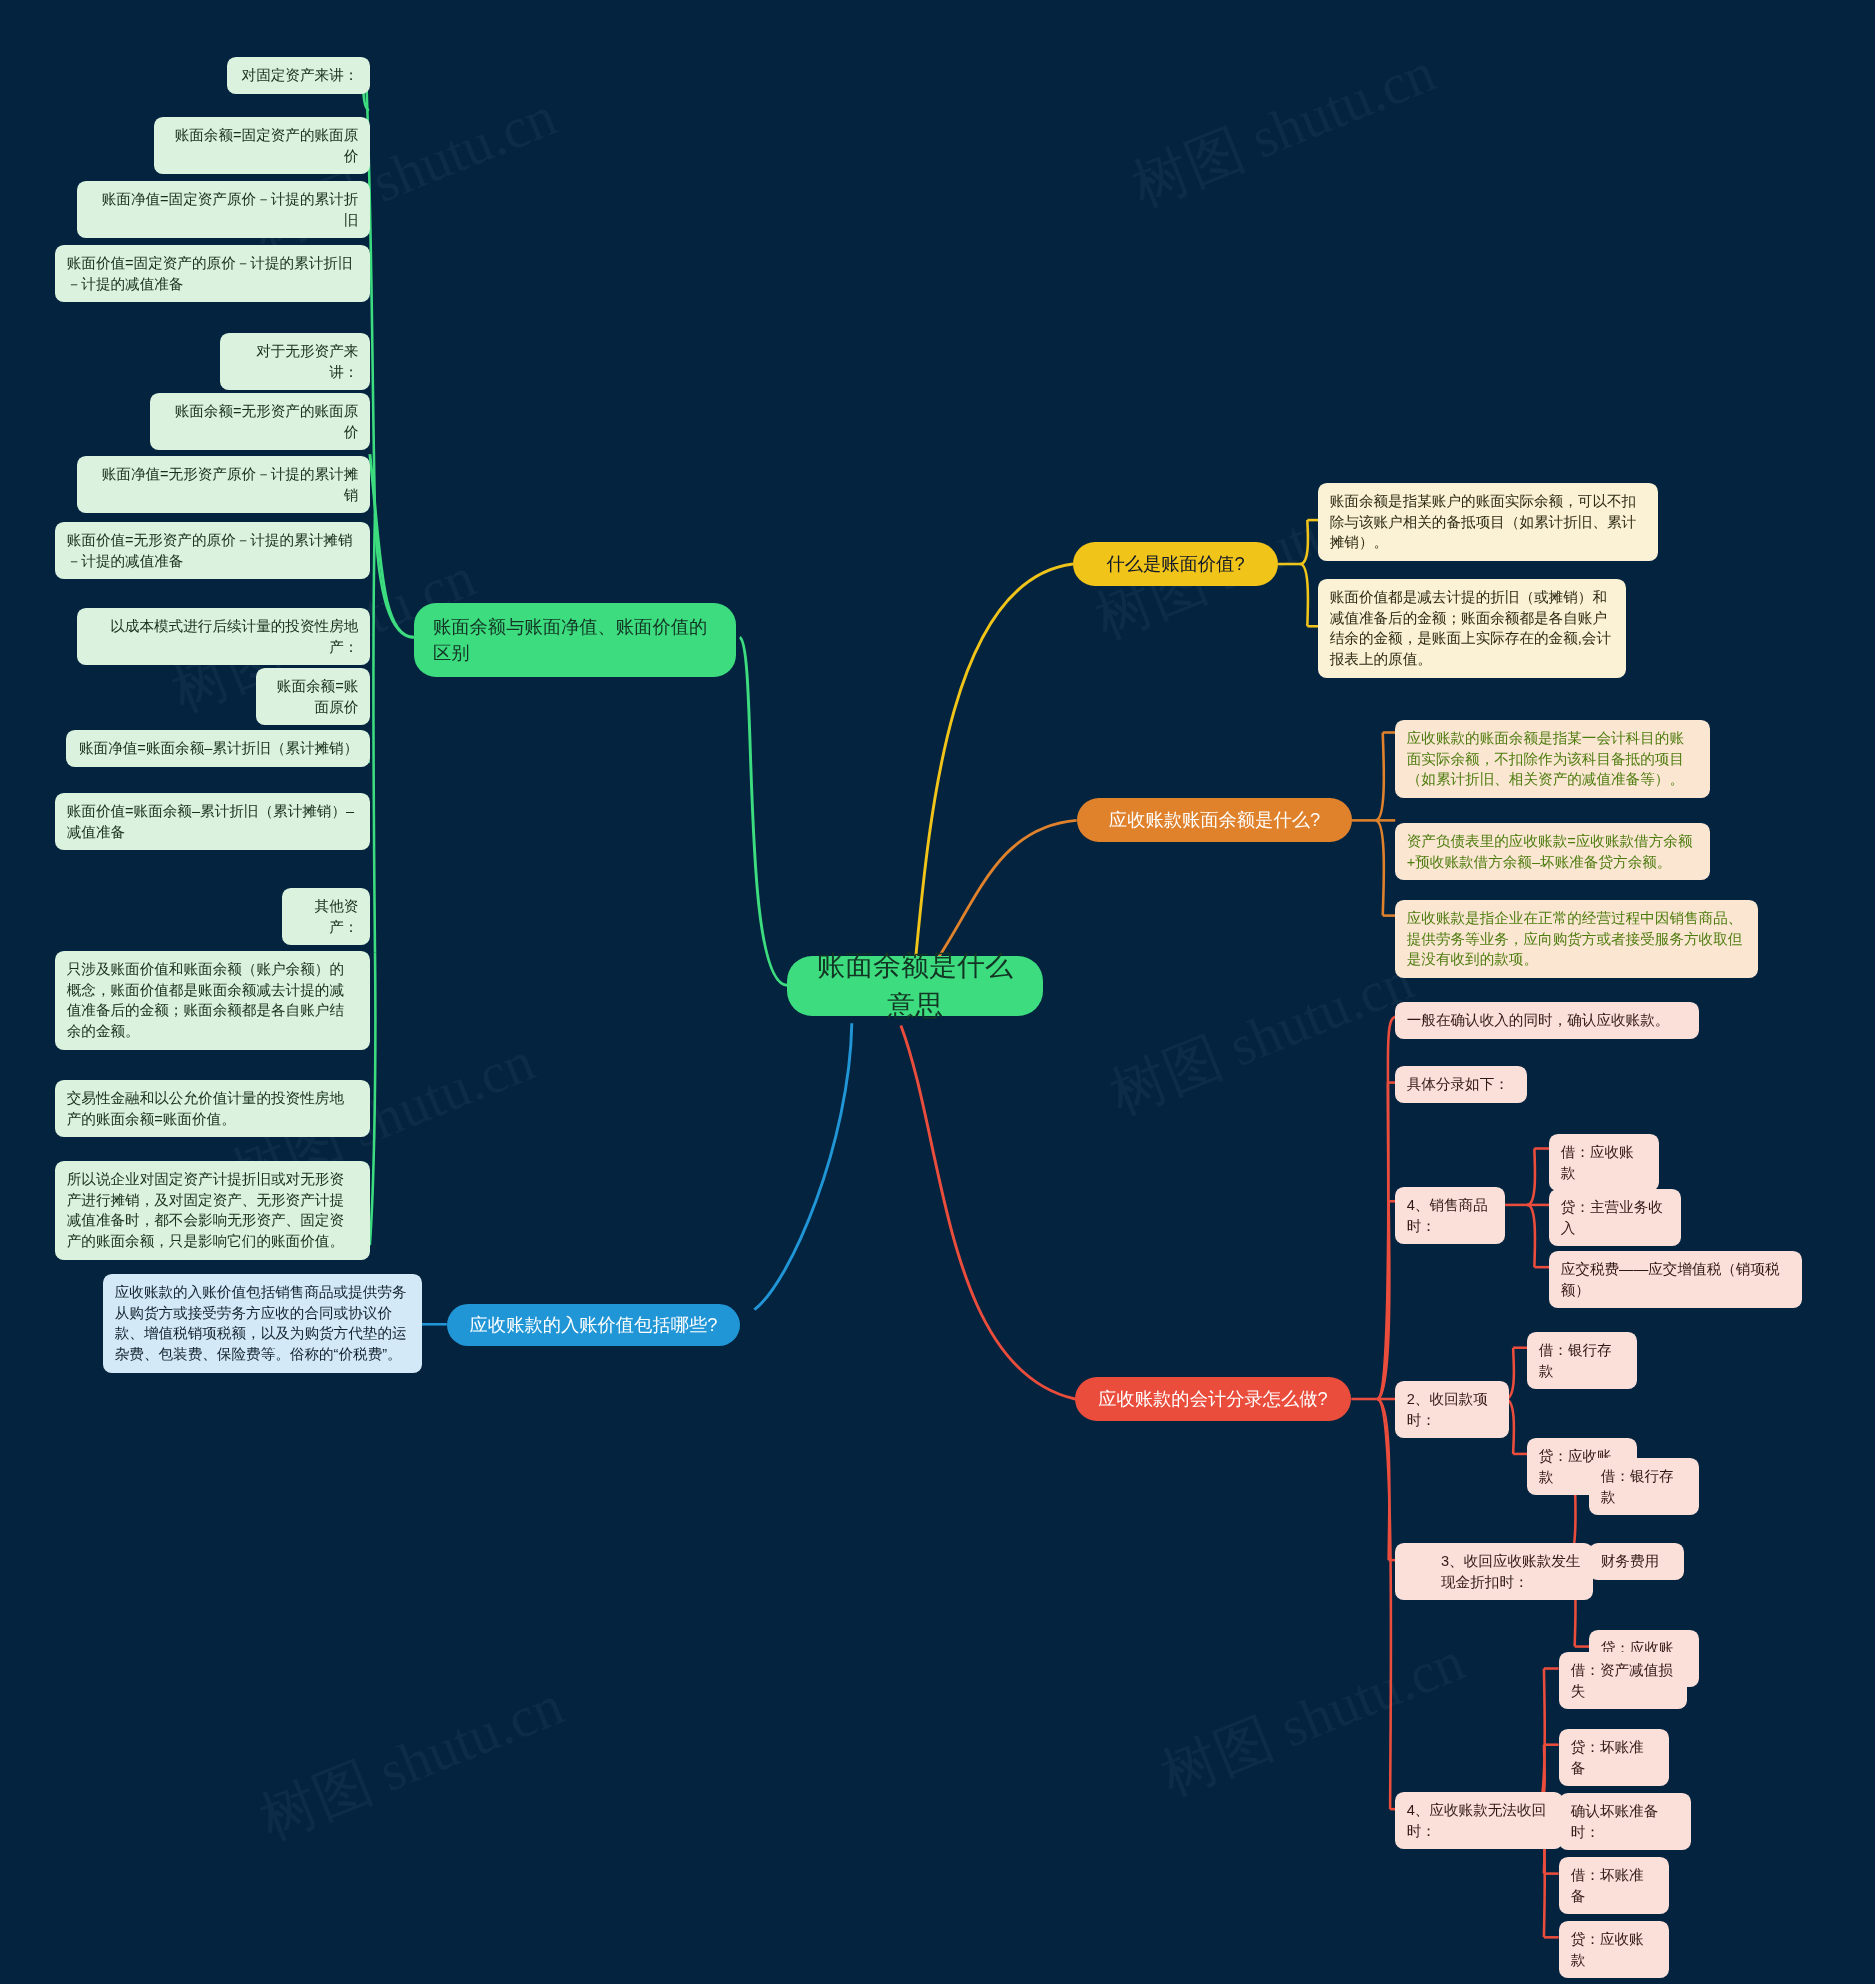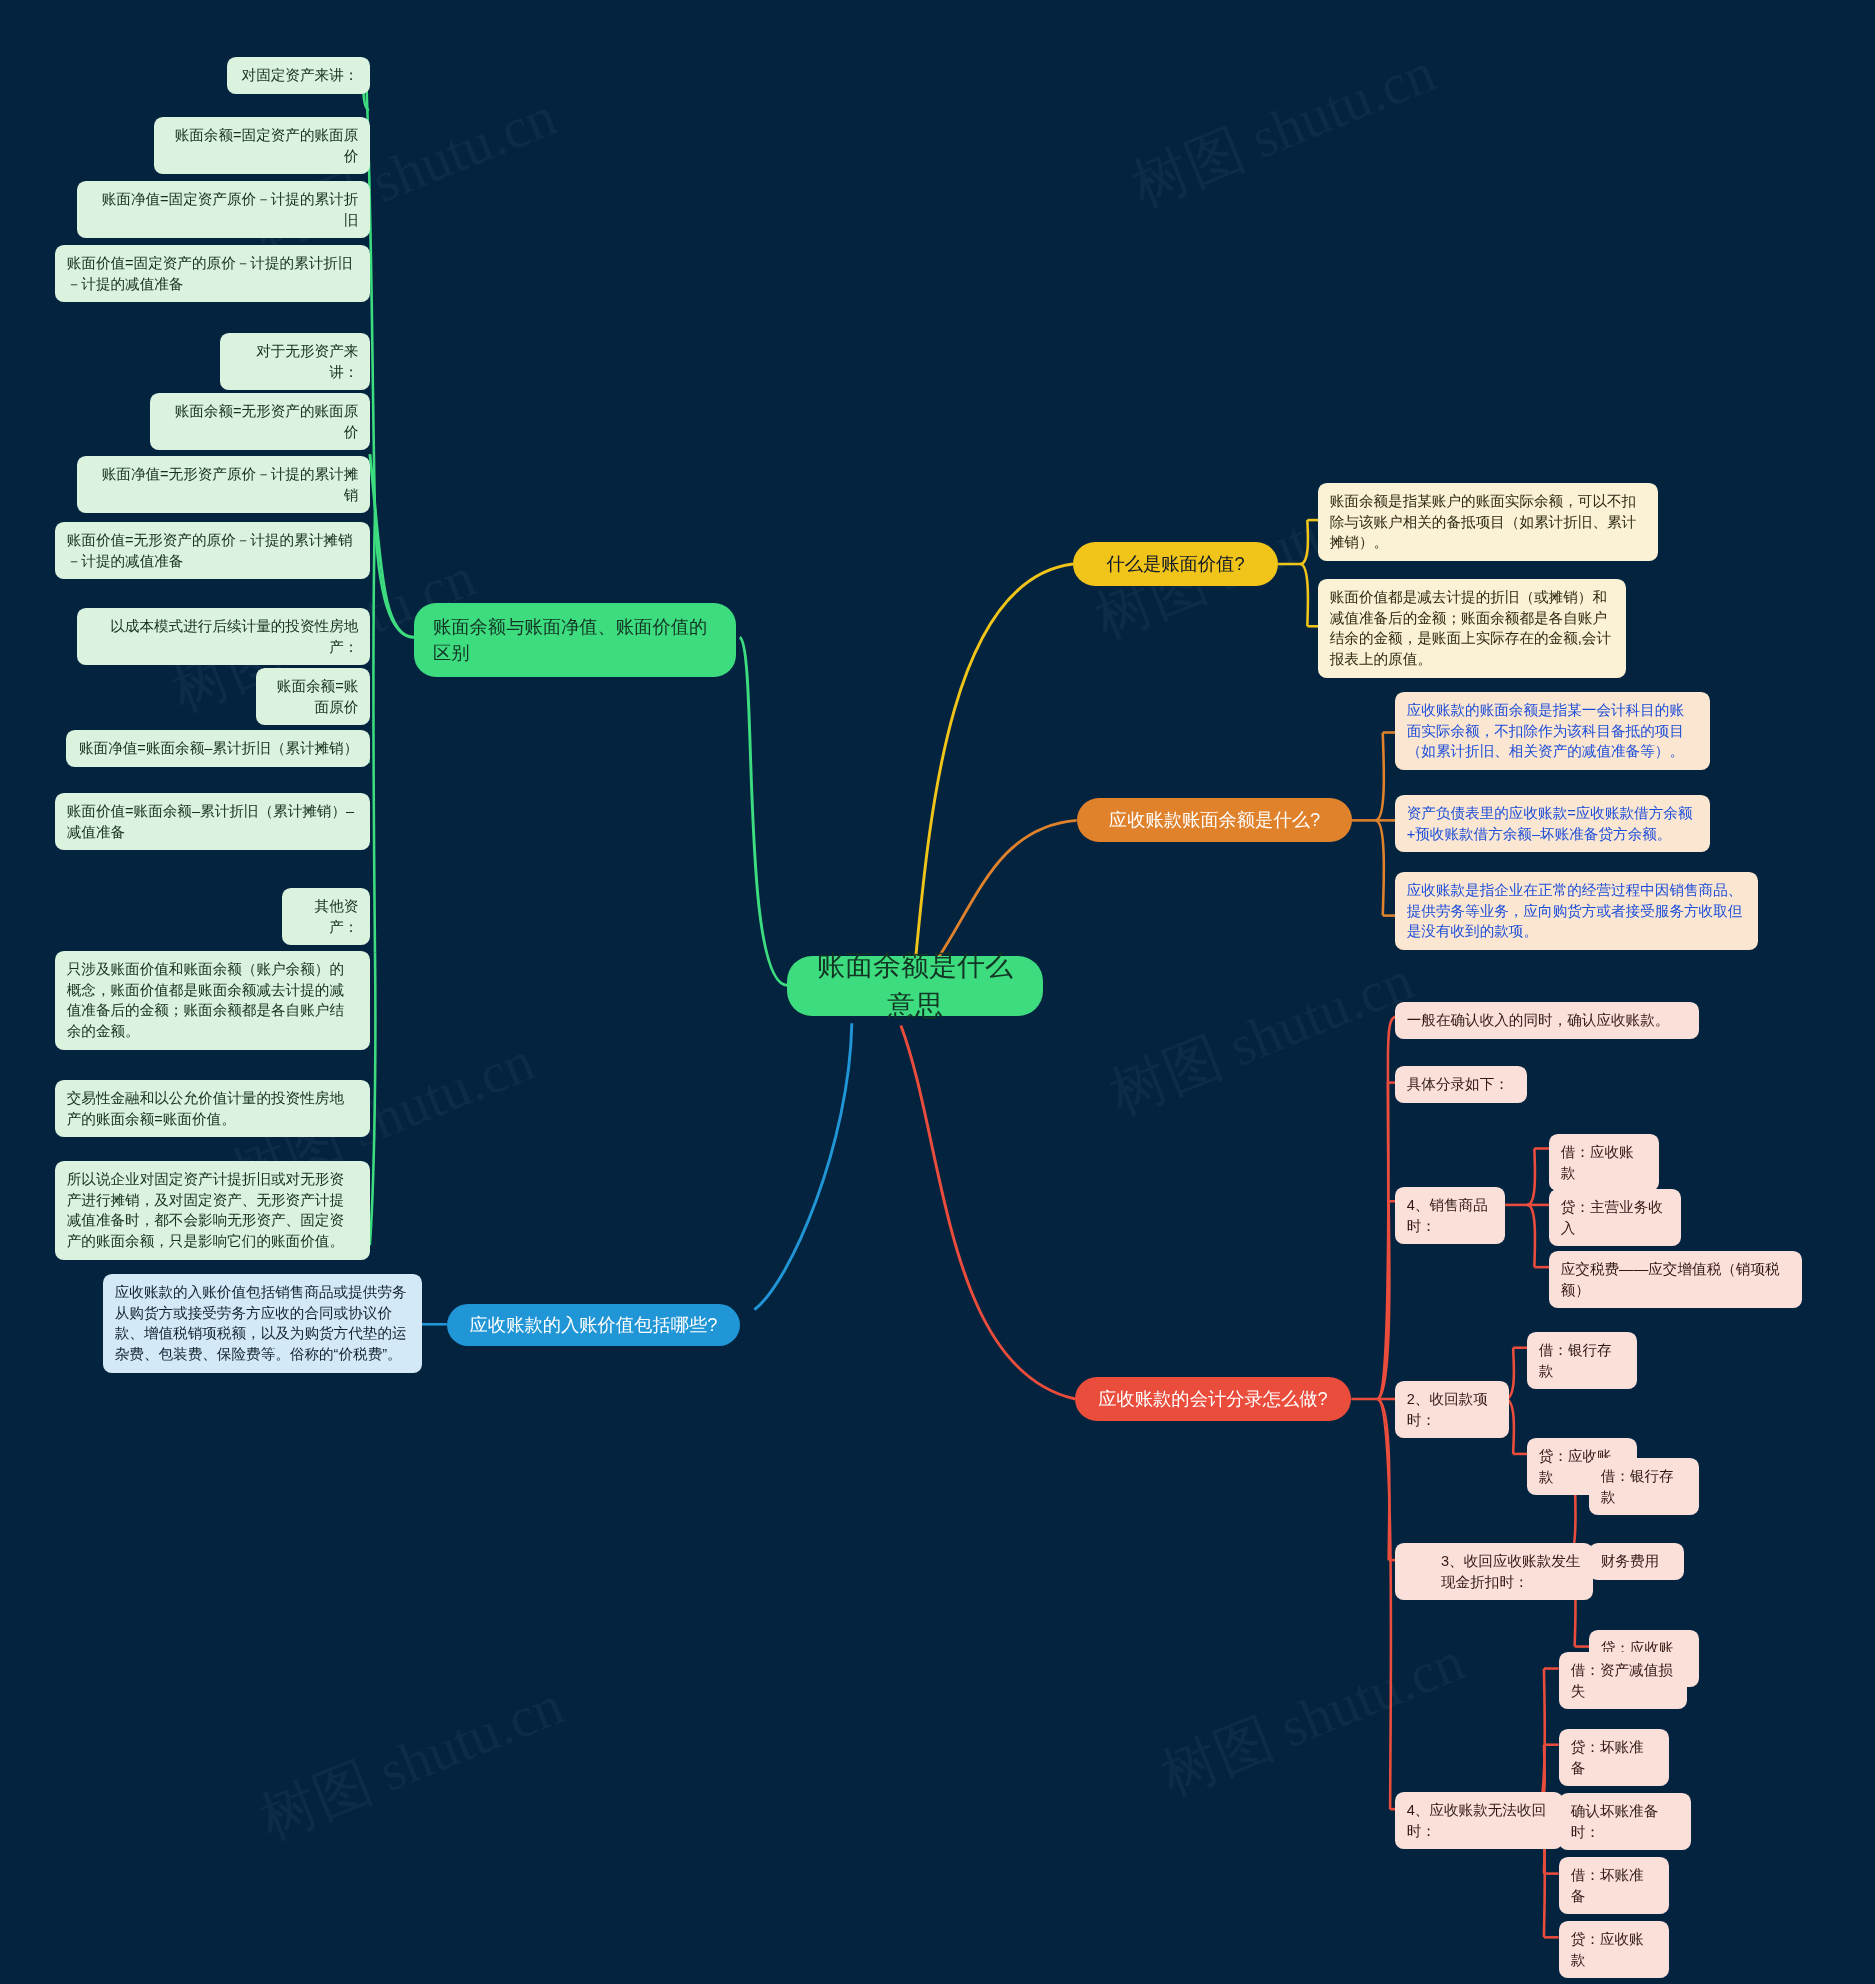--- a/index.html
+++ b/index.html
@@ -71,21 +71,21 @@
   
   .leaf {
     font-size: 14.6px;
     padding: 8px 11.7px;
     border-radius: 8.8px;
     color: #1d2b20;
   }
   .leaf.mint   { background: #daf2de; color:#16301c; }
   .leaf.sky    { background: #d4e9f7; color:#12232e; }
   .leaf.cream  { background: #fbf2d5; color:#2e2a14; }
-  .leaf.peach  { background: #fbe6d2; color:#1d4ed8; }
+  .leaf.peach  { background: #fbe6d2; color:#4d7c0f;margin-top:28px; }
   .leaf.rose   { background: #fbdfd9; color:#301a16; }
   .leaf.rtxt   { justify-content: flex-end; text-align: right; }
   .leaf.ltxt   { justify-content: flex-start; text-align: left; }
 </style>
 </head>
 <body>
 
 <div id="canvas">
 
   <div class="wm" style="left:242px; top:198px;">树图 shutu.cn</div>

